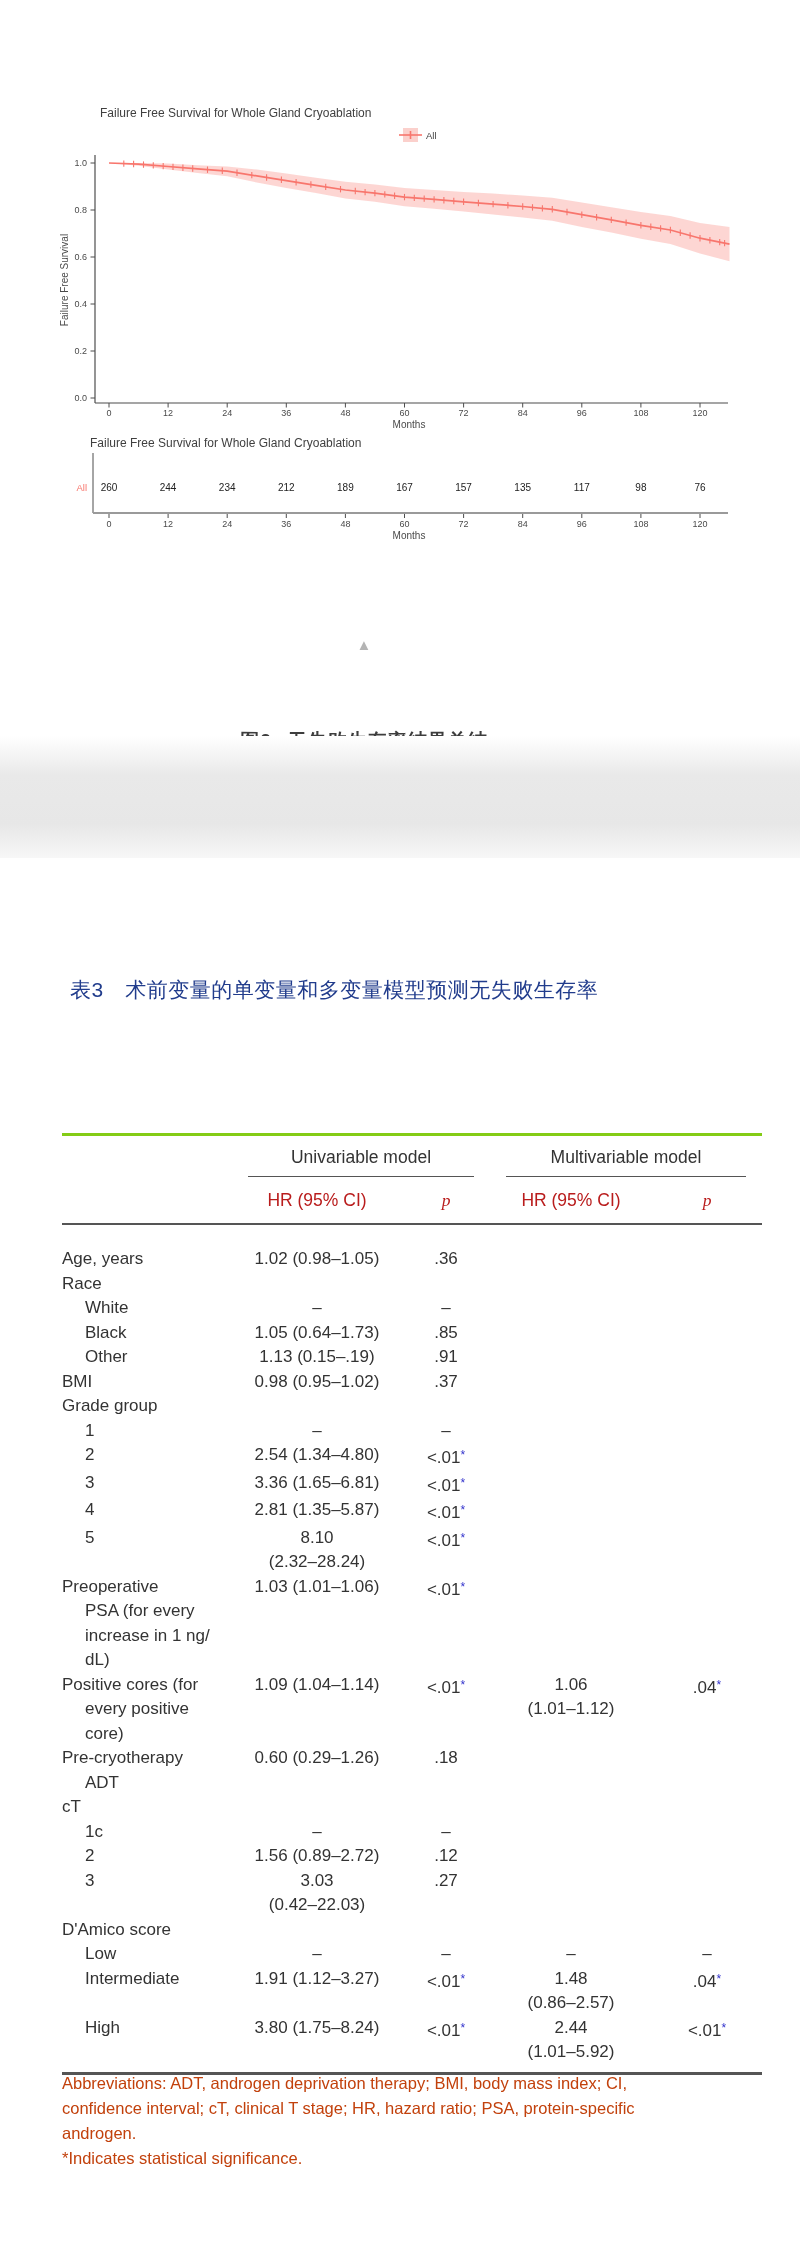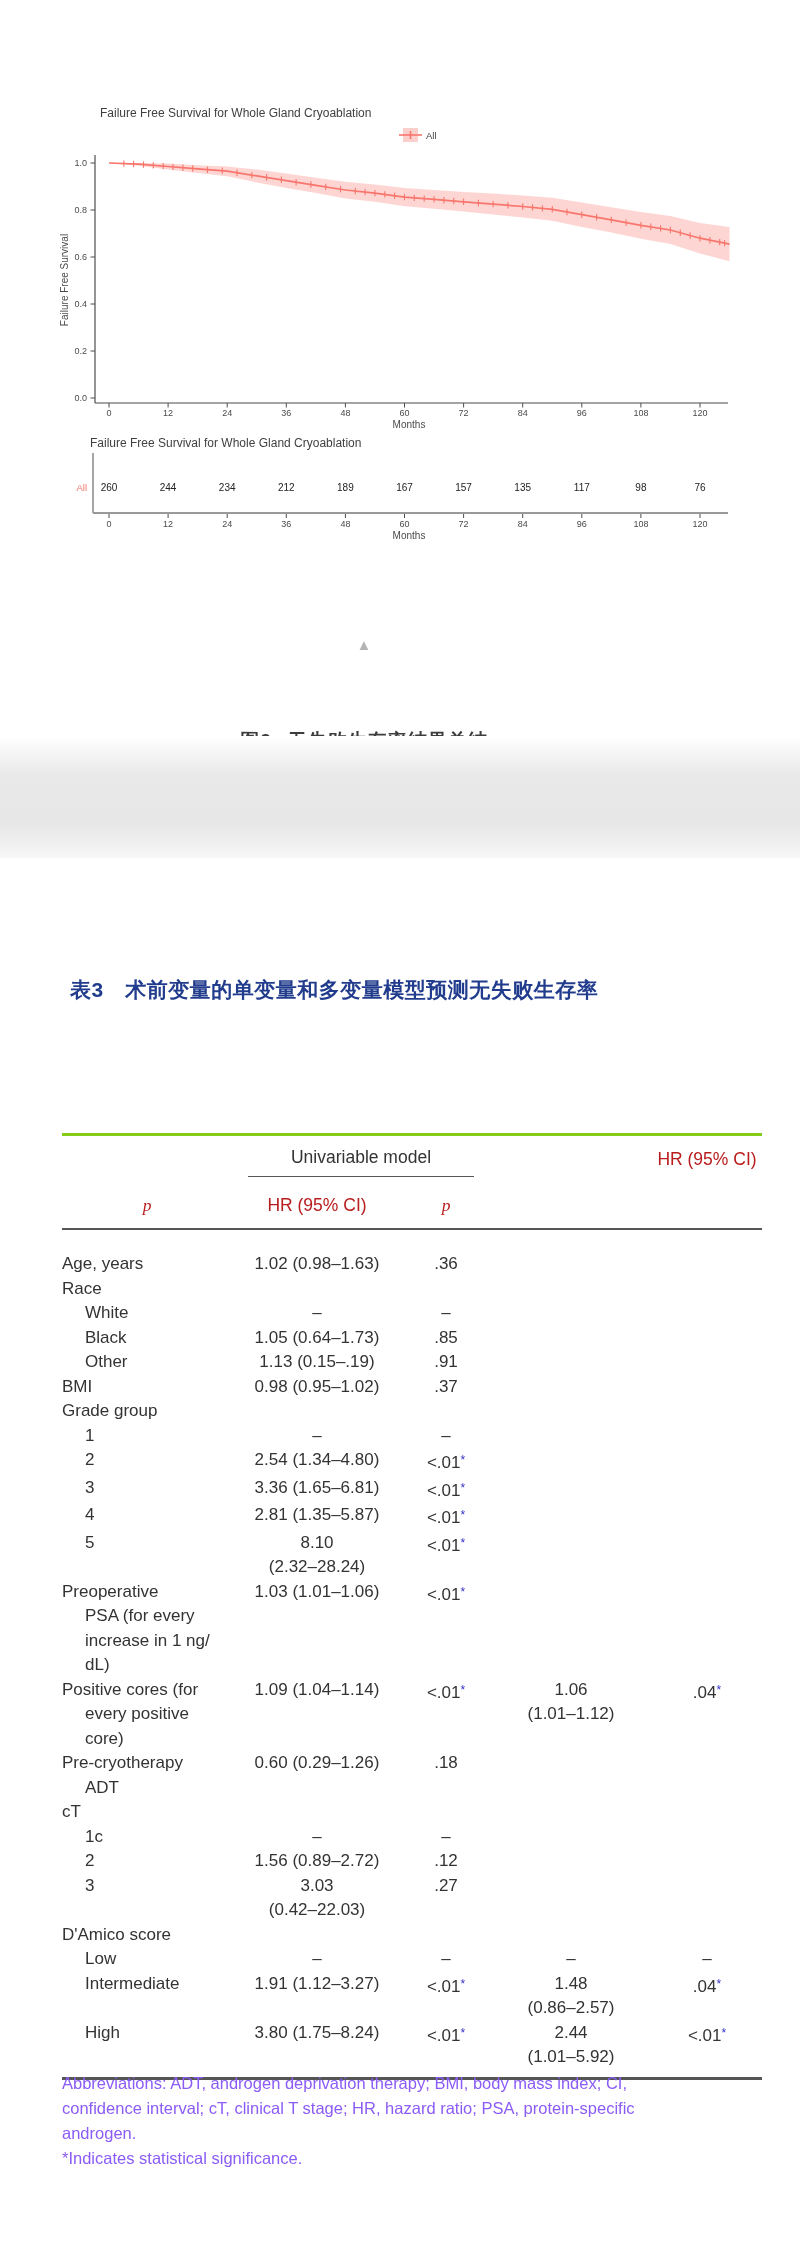--- a/index.html
+++ b/index.html
@@ -11,40 +11,40 @@
   #collapse{position:absolute;left:340px;top:636px;width:48px;text-align:center;
             font-size:15px;color:#b4b4b4;cursor:pointer;}
   
   #caption{position:absolute;left:0;top:728px;width:728px;text-align:center;
            font-size:19px;font-weight:700;color:#3d3d3d;letter-spacing:1px;}
   #caption .tag{margin-right:16px;}
   
   #gray-band{position:absolute;left:0;top:736px;width:800px;height:122px;
              background:linear-gradient(180deg,#ffffff 0%,#e9e9e9 32%,#e7e7e7 72%,#f7f7f7 100%);}
   
-  #t3-title{position:absolute;left:70px;top:976px;font-size:21px;font-weight:700;
+  #t3-title{position:absolute;left:70px;top:976px;font-size:21px;font-weight:400;
             color:#213c8c;letter-spacing:0.5px;}
   
   #t3{position:absolute;left:62px;top:1133px;width:700px;padding-right:20px;font-size:17px;}
   .t3-head{display:grid;grid-template-columns:170px 170px 88px 162px 110px;
            border-top:3px solid #84cc16;border-bottom:2px solid #555;}
   .grp{grid-column:span 2;text-align:center;padding-top:11px;font-size:17.5px;color:#333;}
   .grp .ul{display:block;border-bottom:1.5px solid #555;padding-bottom:8px;margin:0 16px;}
   .sub{height:46px;display:flex;align-items:center;justify-content:center;font-size:17.5px;color:#b91c1c;}
   .sub.it{font-style:italic;font-family:"Liberation Serif",serif;}
   .t3-body{display:grid;grid-template-columns:170px 170px 88px 162px 110px;
            border-bottom:3px solid #555;padding:22px 0 7px;align-items:start;}
   .t3c{line-height:24.5px;white-space:pre-line;color:#333;}
   .t3-lbl{padding-left:23px;text-indent:-23px;}
   .t3-lbl.ind{padding-left:46px;}
   .num{text-align:center;}
   .star{color:#3333cc;font-size:12px;vertical-align:4px;}
   
   #t3-foot{position:absolute;left:62px;top:2071px;width:720px;font-size:16.5px;
-           line-height:25px;color:#8b5cf6;}
+           line-height:25px;color:#c2410c;}
 </style>
 </head>
 <body>
 
 <div id="page">
 
   <div id="km-chart"><svg width="800" height="560" viewBox="0 0 800 560" xmlns="http://www.w3.org/2000/svg">
         <text x="100" y="117" font-size="12" text-anchor="start" fill="#3f3f3f">Failure Free Survival for Whole Gland Cryoablation</text>
         <rect x="403" y="128" width="15" height="14" fill="#fbd0cc"></rect>
         <line x1="399" y1="135" x2="422" y2="135" stroke="#f8766d" stroke-width="1.6"></line>
@@ -191,29 +191,32 @@
   <div id="gray-band"></div>
 
   <div id="t3-title">表3　术前变量的单变量和多变量模型预测无失败生存率</div>
 
   <div id="t3">
     <div class="t3-head">
       <div></div>
       <div class="grp">
         <span class="ul">Univariable model</span>
       </div>
+      <div class="grp">
+        <span class="ul">Multivariable model</span>
+      </div>
       <div class="sub"></div>
       <div class="sub">HR (95% CI)</div>
       <div class="sub it">p</div>
       <div class="sub">HR (95% CI)</div>
       <div class="sub it">p</div>
     </div>
     <div class="t3-body">
         <div class="t3c t3-lbl">Age, years</div>
-        <div class="t3c num">1.02 (0.98–1.63)</div>
+        <div class="t3c num">1.02 (0.98–1.05)</div>
         <div class="t3c num">.36</div>
         <div class="t3c num"></div>
         <div class="t3c num"></div>
         <div class="t3c t3-lbl">Race</div>
         <div class="t3c num"></div>
         <div class="t3c num"></div>
         <div class="t3c num"></div>
         <div class="t3c num"></div>
         <div class="t3c t3-lbl ind">White</div>
         <div class="t3c num">–</div>

